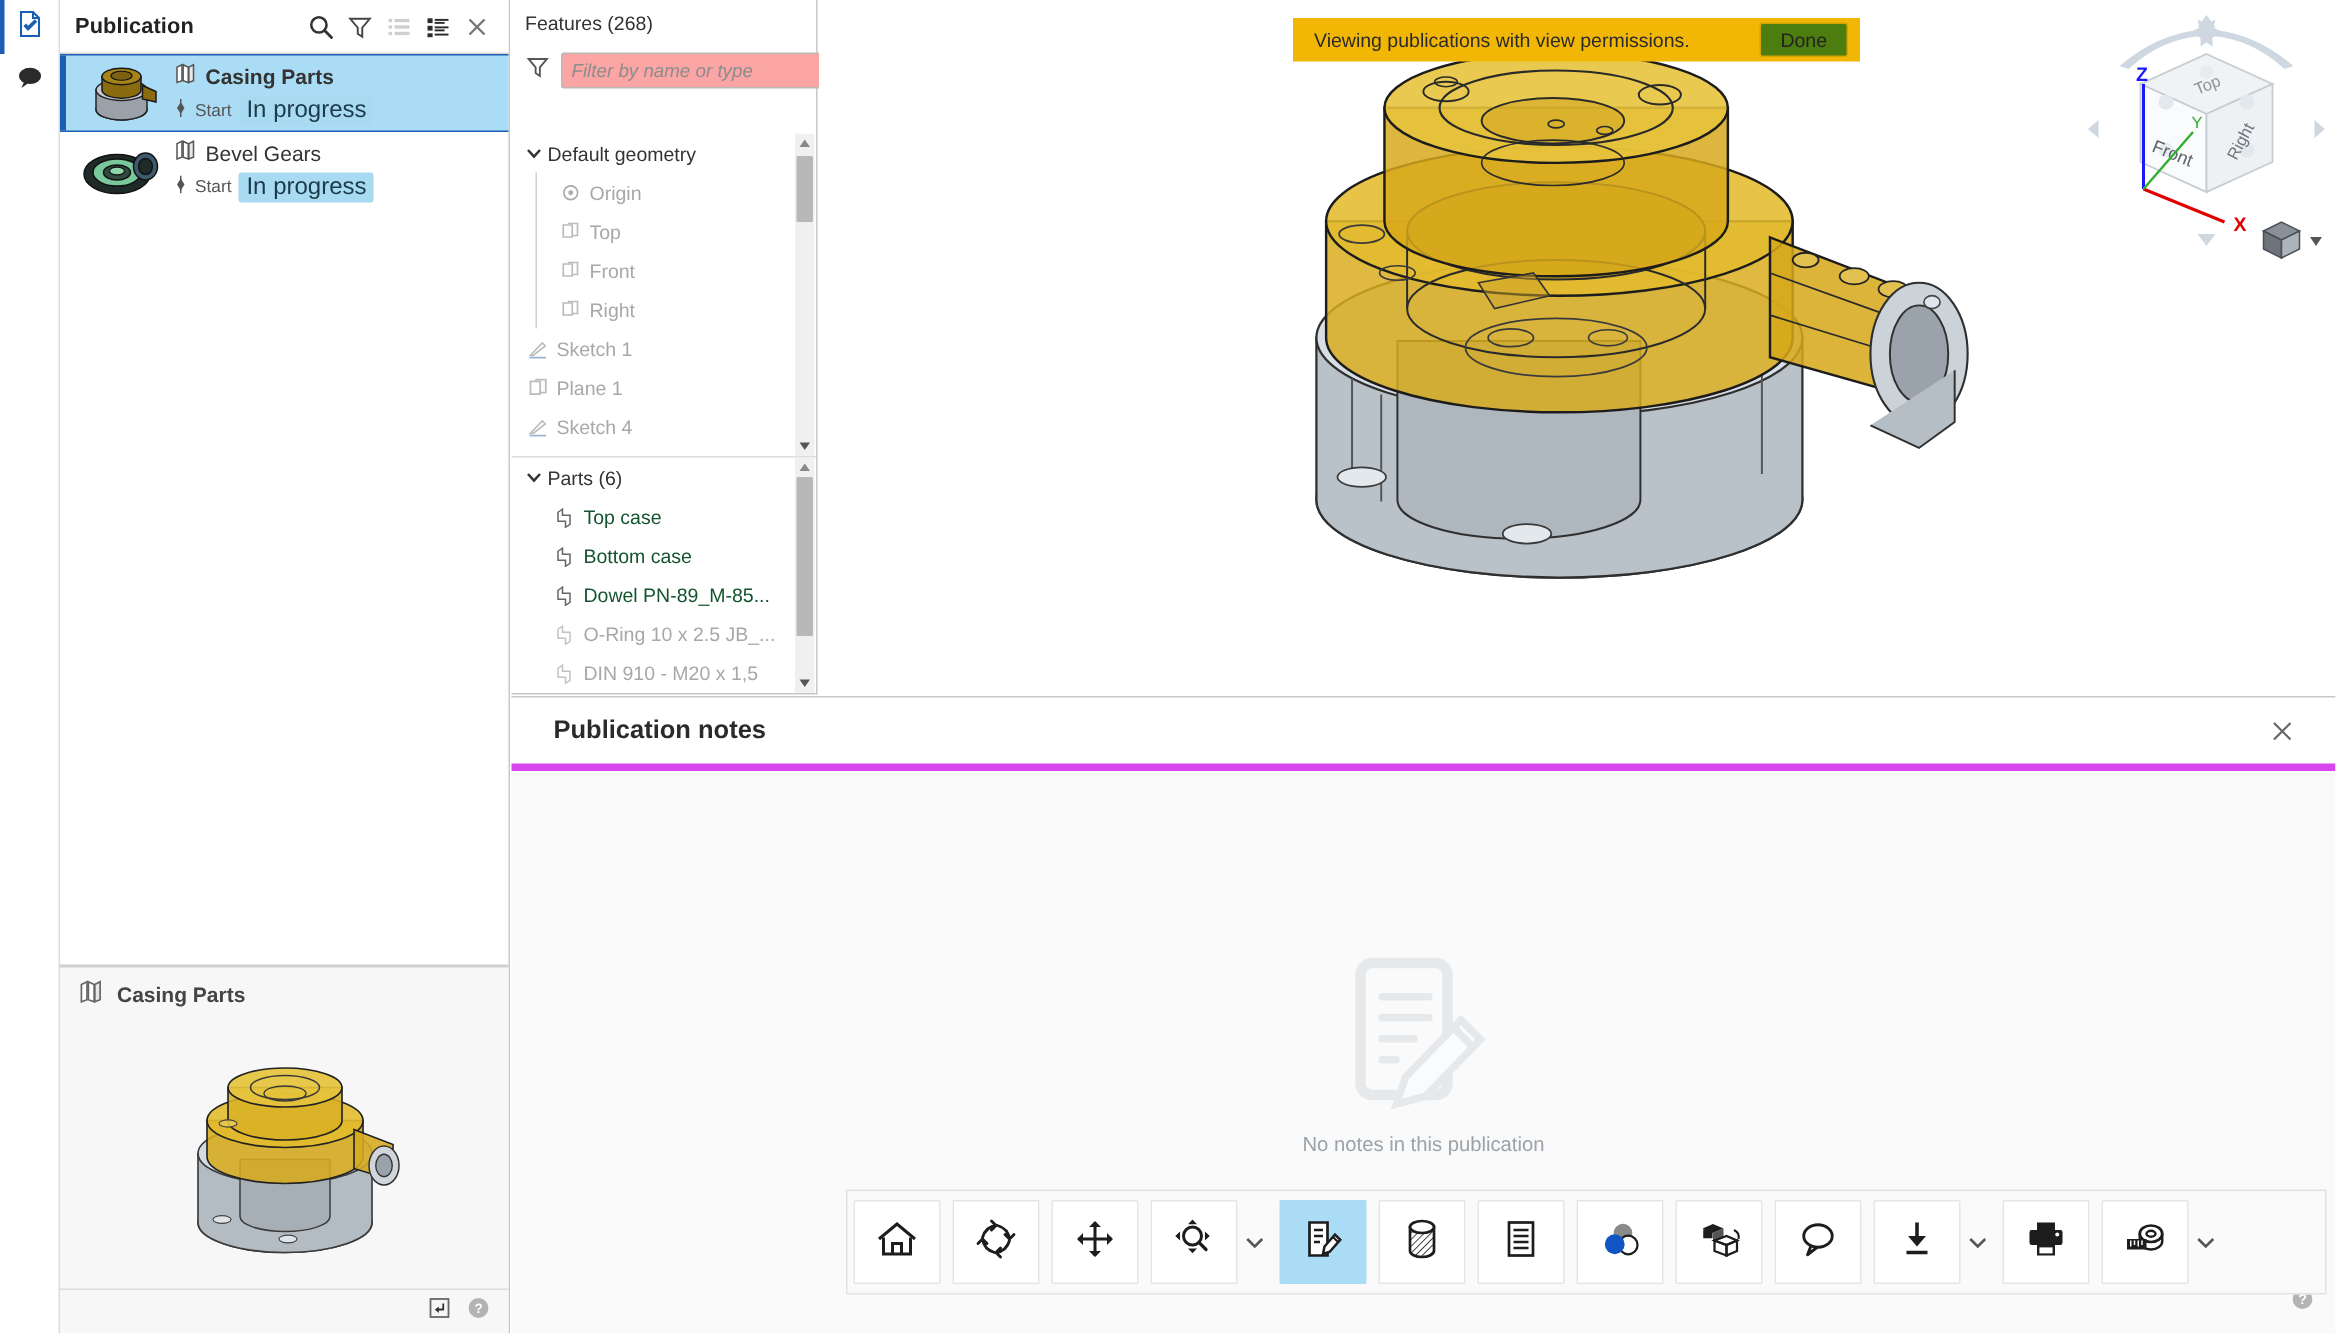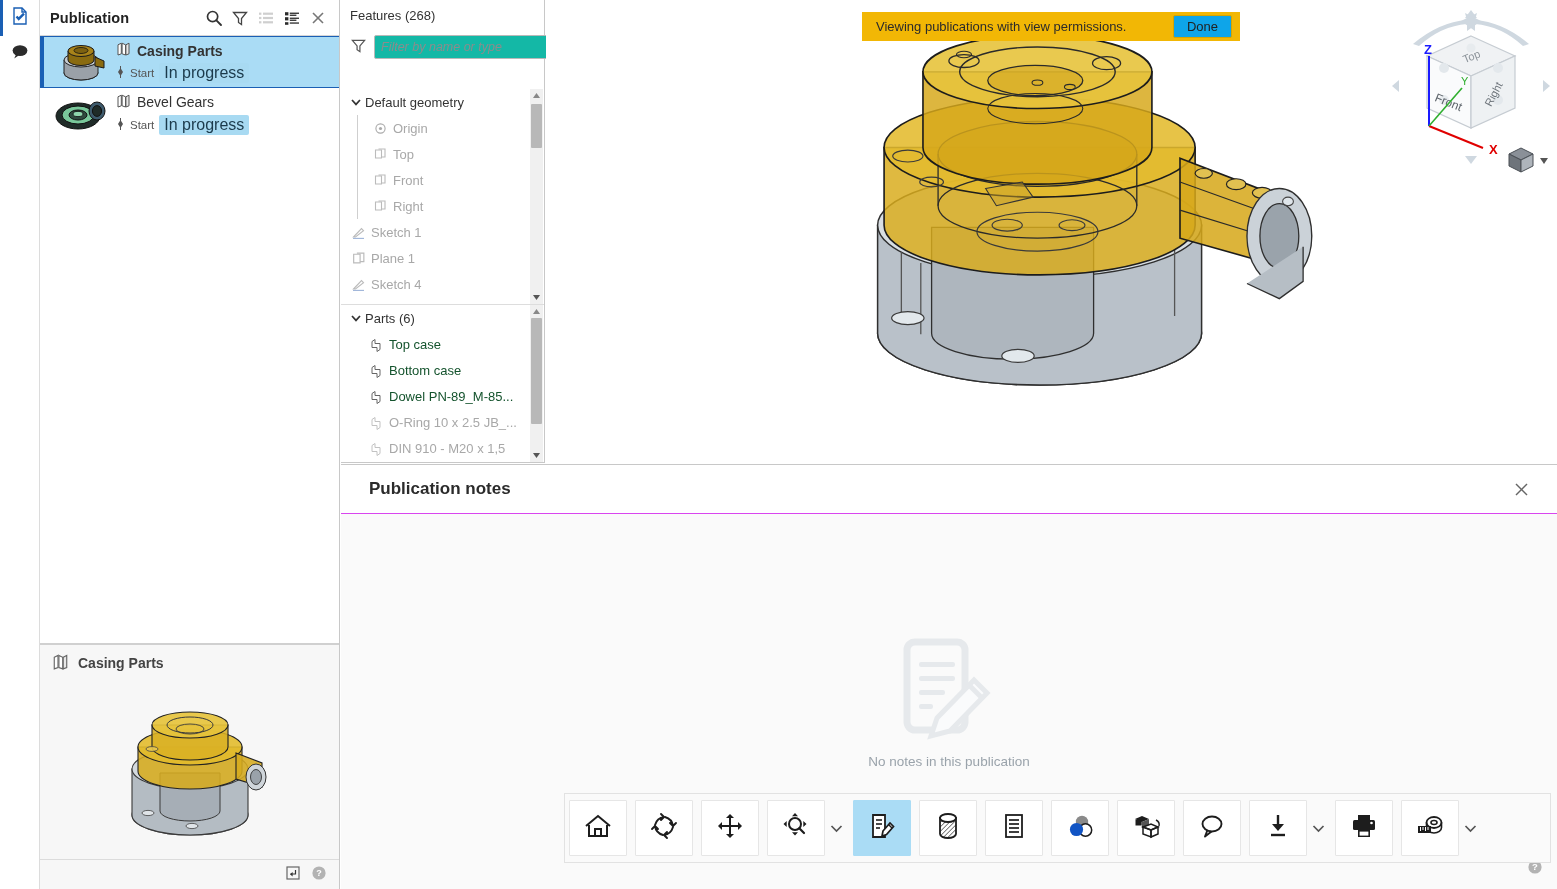--- a/index.html
+++ b/index.html
@@ -99,21 +99,21 @@
   #feat-title {
     height: 31px; display: flex; align-items: center; padding-left: 9px;
     font-size: 13px; color: #333;
   }
   #feat-filterrow {
     height: 34px; display: flex; align-items: center; gap: 7px; padding: 0 9px 0 9px;
   }
   #feat-filter-input {
     flex: 1; height: 24px; border: 1px solid #b9b9b9; border-radius: 2px;
     padding: 0 6px; font-size: 12.5px; font-style: italic; color: #333;
-    font-family: "Liberation Sans", sans-serif; outline: none; background: #14b8a6;
+    font-family: "Liberation Sans", sans-serif; outline: none; background: #fca5a5;
   }
   #feat-filter-input::placeholder { color: #8c8c8c; font-style: italic; }
 
   .tree-scroll {
     position: relative; overflow: hidden; background: #fff;
   }
   #tree-features { height: 218px; margin-top: 25px; }
   #tree-parts { height: 160px; border-top: 1px solid #ddd; }
 
   .tree-row {
@@ -150,21 +150,21 @@
   }
 
   
   #banner {
     position: absolute; left: 862px; top: 12px; width: 378px; height: 29px;
     background: #f2b705; display: flex; align-items: center;
     padding: 0 8px 0 14px; z-index: 40;
   }
   #banner-text { flex: 1; font-size: 13px; color: #2b2b2b; }
   #banner-done {
-    background: #0ea5e9; border: 1px solid #d6a400; border-radius: 2px;
+    background: #4d7c0f; border: 1px solid #d6a400; border-radius: 2px;
     font-size: 13px; color: #222; padding: 3px 13px; cursor: pointer;
     font-family: "Liberation Sans", sans-serif;
   }
 
   
   #viewcube { position: absolute; right: 6px; top: 8px; width: 160px; height: 165px; z-index: 30; }
 
   
   #toolbar {
     position: absolute; left: 564px; bottom: 26px; right: 6px; height: 70px;
@@ -183,21 +183,21 @@
   }
 
   
   #notes {
     position: absolute; left: 341px; top: 464px; right: 0; bottom: 0;
     background: #fff; border-top: 1px solid #c8c8c8;
     display: flex; flex-direction: column;
   }
   #notes-head {
     height: 49px; display: flex; align-items: center; padding: 0 24px 0 28px;
-    border-bottom: 1px solid #d946ef;
+    border-bottom: 5px solid #d946ef;
   }
   #notes-title { flex: 1; font-size: 17px; font-weight: bold; color: #2b2b2b; }
   #notes-close { cursor: pointer; width: 24px; height: 24px; display: flex; align-items: center; justify-content: center; }
   #notes-body {
     flex: 1; background: #fafafa; display: flex; flex-direction: column;
     align-items: center; justify-content: center; gap: 6px;
   }
   #notes-empty-text { font-size: 13.5px; color: #9aa3ab; }
   #help-corner { position: absolute; right: 14px; bottom: 10px; cursor: pointer; }
 

